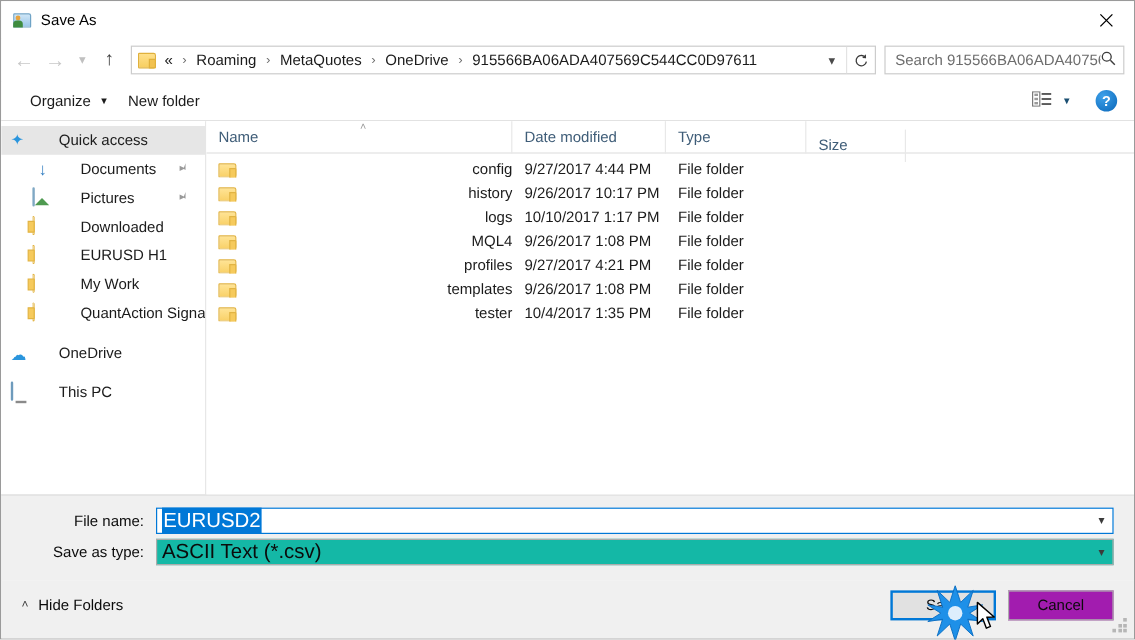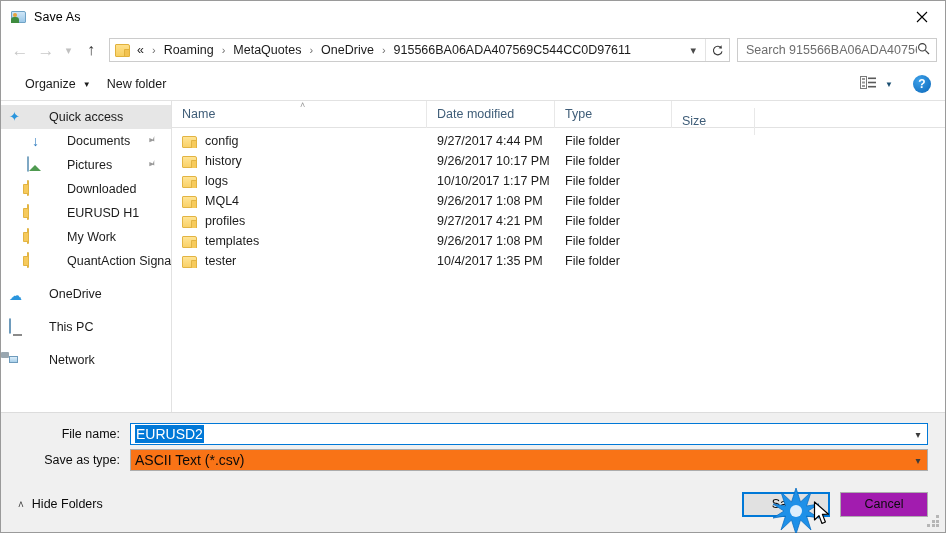--- a/index.html
+++ b/index.html
@@ -346,21 +346,21 @@
   }
   .rows { flex: 1 1 auto; overflow: hidden; padding-top: 3px; }
   .frow {
     height: 20px;
     display: flex;
     align-items: center;
     font-size: 12.5px;
     color: #1b1b1b;
   }
   .fcell { flex: 0 0 auto; white-space: nowrap; overflow: hidden; }
-  .fcell.f-name { width: 255px; display:flex; align-items:center; padding-left: 10px; }
+  .fcell.f-name { width: 255px; display:flex; align-items:center; padding-left: 10px; justify-content: space-between; }
   .fcell.f-date { width: 128px; padding-left: 10px; }
   .fcell.f-type { width: 117px; padding-left: 10px; }
   .fcell.f-size { width: 83px; padding-left: 10px; }
   .f-ico { margin-right: 8px; flex: 0 0 auto; }
 
   
   .formarea {
     min-height: 72px;
     background: #f0f0f0;
     border-top: 1px solid #dcdcdc;
@@ -385,25 +385,25 @@
     height: 22px;
     border: 1px solid #0078d7;
     background: #ffffff;
     display: flex;
     align-items: center;
     padding-left: 4px;
     min-width: 0;
   }
   .combo.plain {
     border: 1px solid #acacac;
-    background: #f97316;
+    background: #14b8a6;
   }
   .combo-val {
     flex: 1 1 auto;
-    font-size: 14px;
+    font-size: 17px;
     color: #0b0b0b;
     white-space: nowrap;
     overflow: hidden;
   }
   .combo-val.sel {
     background: #0078d7;
     color: #ffffff;
     display: inline;
     flex: 0 0 auto;
     padding: 1px 1px 1px 1px;
@@ -600,24 +600,20 @@
         </div>
         <div class="nav-row group">
           <span class="nav-ico">
             <span class="ic-cloud">☁</span>
           </span>
           <span class="nav-label">OneDrive</span>
         </div>
         <div class="nav-row group">
           <span class="nav-ico"><span class="ic-pc"></span></span>
           <span class="nav-label">This PC</span>
-        </div>
-        <div class="nav-row group">
-          <span class="nav-ico"><span class="ic-net"><i class="m1"></i><i class="m2"></i></span></span>
-          <span class="nav-label">Network</span>
         </div>
       </div>
 
     <div class="filelist">
       <div class="col-head">
         <div class="col c-name">Name</div>
         <div class="col c-date">Date modified</div>
         <div class="col c-type">Type</div>
         <div class="col c-size">Size</div>
         <div class="sort-caret">˄</div>

